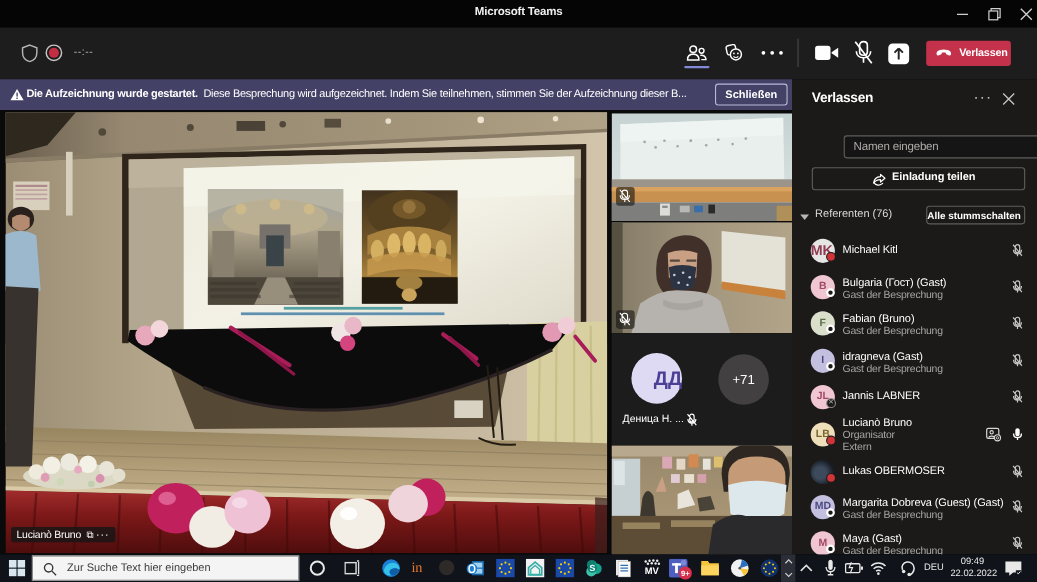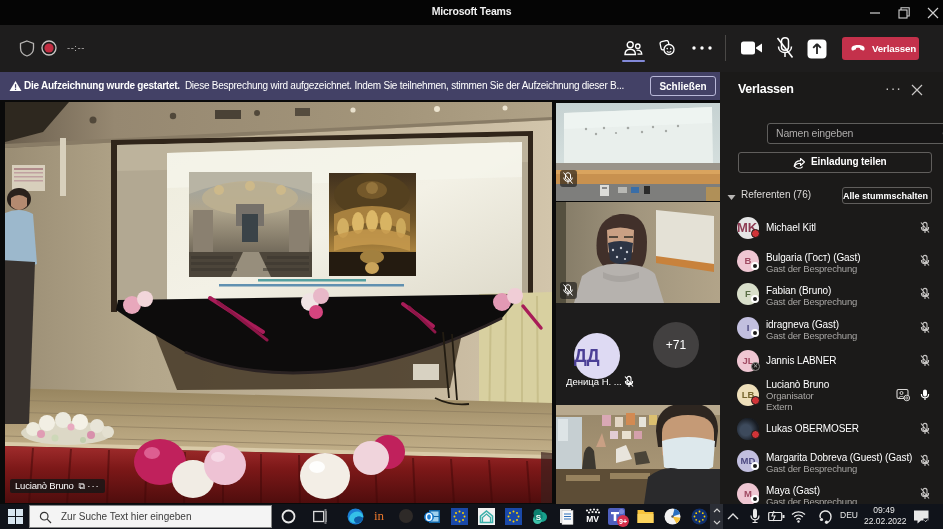--- a/index.html
+++ b/index.html
@@ -347,21 +347,21 @@
       <circle cx="71" cy="50" r="1.2" fill="#c8ccd4"></circle>
       <circle cx="61" cy="55" r="1.2" fill="#c8ccd4"></circle>
       <circle cx="69" cy="57" r="1.1" fill="#c8ccd4"></circle>
       <path d="M18 101 L26 74 Q45 60 64 62 Q89 62 99 72 L108 101 Z" fill="#b6b2ae"></path>
       <path d="M47 70 Q63 78 83 70 L83 76 Q63 84 47 76 Z" fill="#a8a4a0"></path>
       <rect x="4" y="80" width="17" height="17" rx="3" fill="rgba(20,20,20,0.6)"></rect>
       <path d="M9.5 85 C9.5 83.6 10.6 82.8 12 82.8 C13.4 82.8 14.5 83.6 14.5 85 V88 C14.5 89.4 13.4 90.2 12 90.2 C10.6 90.2 9.5 89.4 9.5 88 Z M7.8 87.5 C7.8 89.8 9.5 91.4 12 91.4 C14.5 91.4 16.2 89.8 16.2 87.5 M12 91.4 V93.6 M7.5 82.5 L16.5 93.5" stroke="#fff" stroke-width="1" fill="none"></path>
     </svg>
 
     <div class="abs" style="left:556px;top:303px;width:164px;height:102px;background:#1d1c1c;">
-      <div class="abs" style="left:18px;top:30px;width:46px;height:46px;border-radius:50%;background:#dedaf3;color:#4b3f96;font-weight:700;font-size:18px;text-align:left;line-height:46px;">ДД</div>
+      <div class="abs" style="left:18px;top:18px;width:46px;height:46px;border-radius:50%;background:#dedaf3;color:#4b3f96;font-weight:700;font-size:18px;text-align:right;line-height:46px;">ДД</div>
       <div class="abs" style="left:97px;top:19px;width:46px;height:46px;border-radius:50%;background:#424040;color:#fff;font-size:12px;text-align:center;line-height:46px;">+71</div>
       <div class="abs" style="left:10px;top:73px;color:#fff;font-size:9.5px;">Деница Н. ...</div>
       <svg class="abs" style="left:66px;top:72px;" width="14" height="14" viewBox="0 0 14 14">
         <path d="M5 3.5 C5 2.2 5.9 1.4 7 1.4 C8.1 1.4 9 2.2 9 3.5 V6.5 C9 7.8 8.1 8.6 7 8.6 C5.9 8.6 5 7.8 5 6.5 Z M3.4 6 C3.4 8.3 5 9.8 7 9.8 C9 9.8 10.6 8.3 10.6 6 M7 9.8 V12 M3 1.5 L11 11.5" stroke="#fff" stroke-width="1.1" fill="none"></path>
       </svg>
     </div>
 
     <svg class="abs" style="left:556px;top:405px;" width="164" height="99" viewBox="0 0 164 99">
       <defs>
         <linearGradient id="t3w" x1="0" y1="0" x2="0" y2="1">

